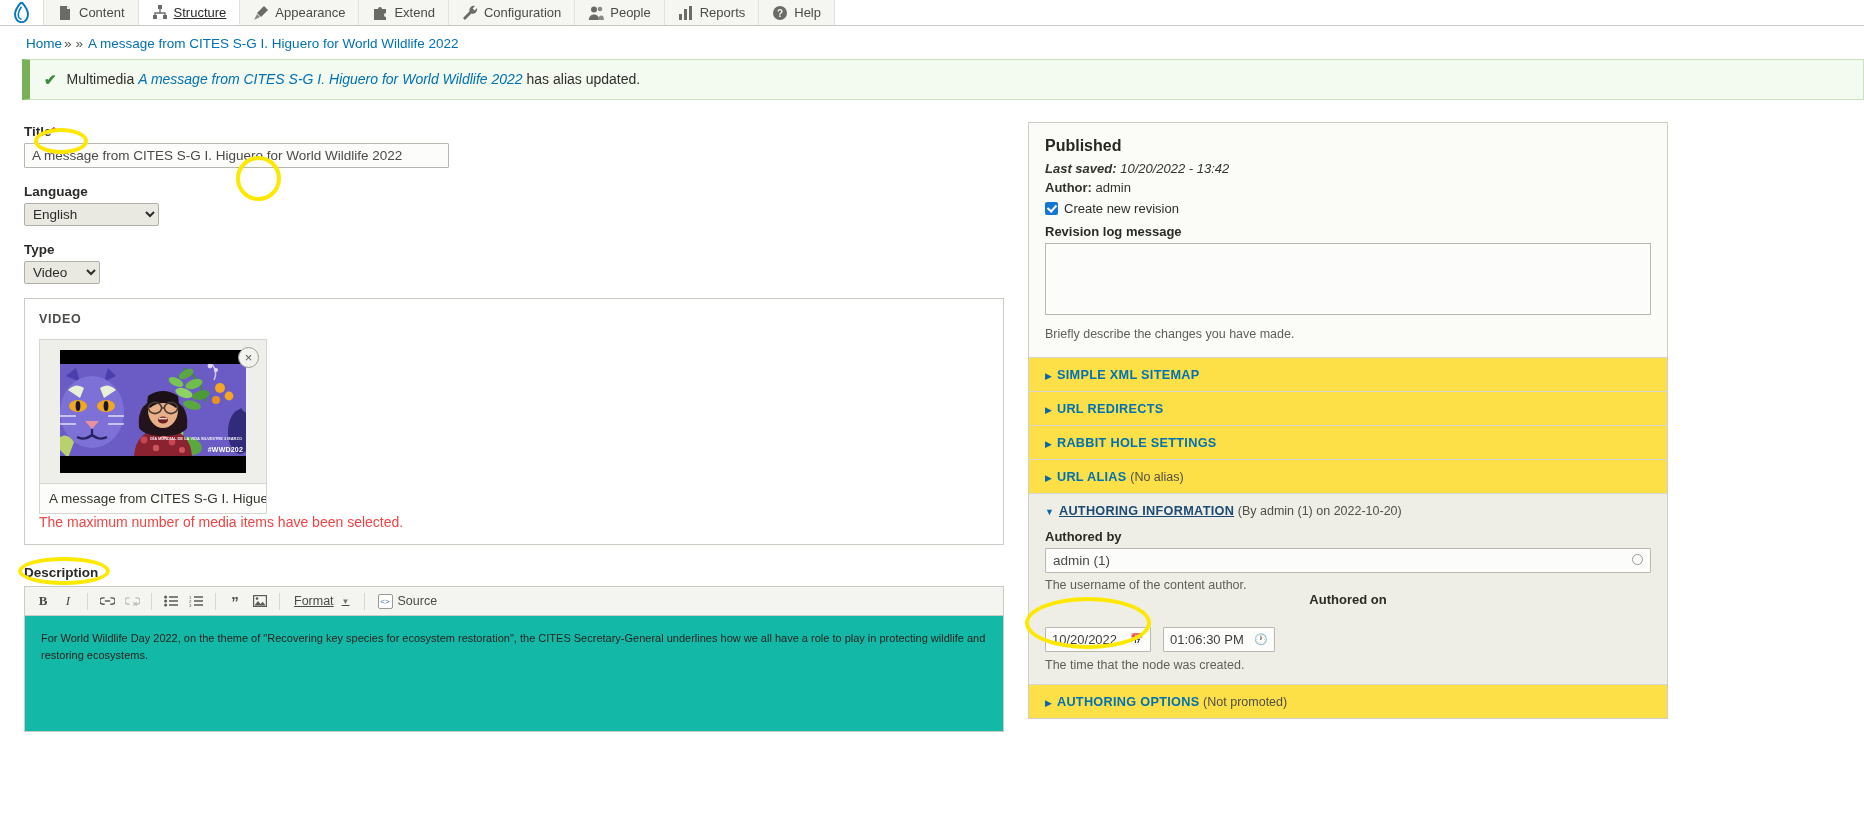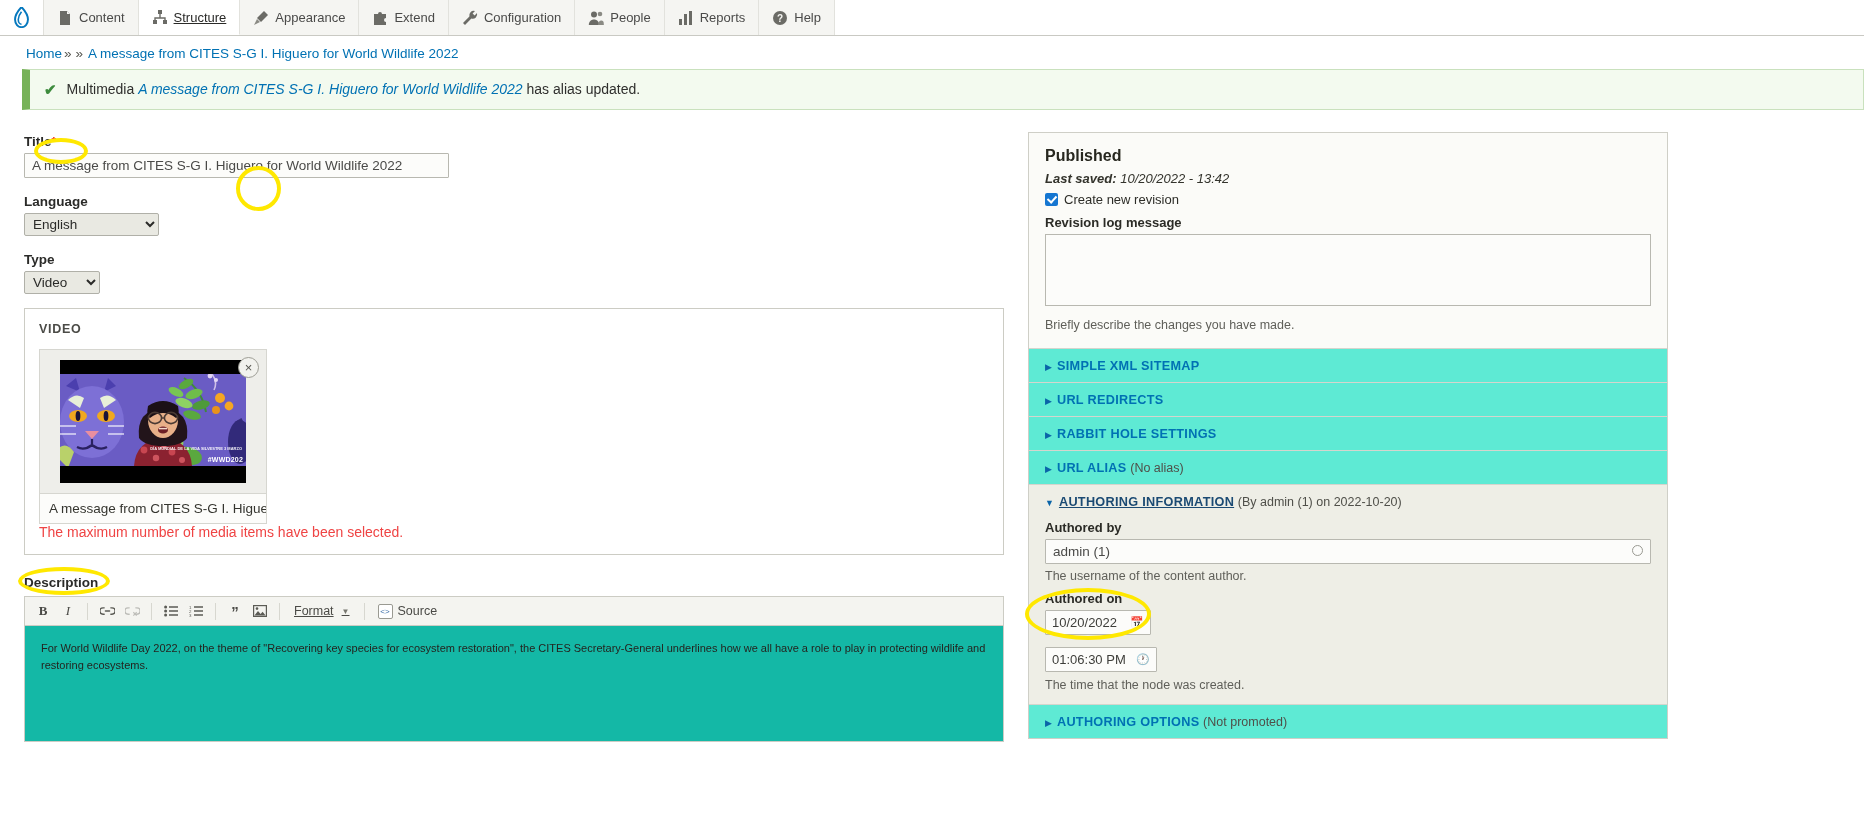--- a/index.html
+++ b/index.html
@@ -6,21 +6,21 @@
   html, body {
     margin: 0; padding: 0;
     width: 1864px; height: 839px;
     background: #ffffff;
     font-family: "Liberation Sans", sans-serif;
     overflow: hidden;
   }
 
   
   .toolbar {
-    height: 36px;
+    height: 26px;
     background: #f5f5f2;
     border-bottom: 1px solid #c9c9c3;
     display: flex;
     align-items: stretch;
     font-size: 13px;
   }
   .toolbar-logo {
     width: 44px;
     display: flex; align-items: center; justify-content: center;
     background: #fff;
@@ -278,41 +278,41 @@
     font-size: 13px;
     padding: 5px;
   }
   .helptext { font-size: 12.5px; color: #5f5f59; margin-top: 8px; }
 
   .accordion-row {
     border-top: 1px solid #d5d5cd;
     padding: 9px 16px;
     font-size: 13px;
     cursor: pointer;
-    background: #5eead4;
+    background: #fde047;
   }
   .accordion-row.open { background: #eeeee6; }
   .acc-tri { color: #0a64a8; font-size: 9px; margin-right: 5px; }
   .acc-title {
     color: #0071b3;
     font-weight: bold;
     letter-spacing: 0.3px;
     font-size: 12.7px;
   }
   .accordion-row.open .acc-title { text-decoration: underline; color: #1b4a73;}
   .acc-sum { color: #4f4f49; font-size: 12.5px; font-weight: normal; letter-spacing: 0; }
   .acc-body { padding: 2px 16px 12px 16px; background: #eeeee6; }
 
   .autocomplete-wrap { position: relative; width: 100%; }
   .autocomplete-wrap input { width: 100%; padding-right: 24px; }
   .ac-throbber {
     position: absolute; right: 8px; top: 6px;
     width: 11px; height: 11px; border: 1px solid #9a9a92; border-radius: 50%;
   }
-  .daterow { display: flex; gap: 12px; margin-top: 4px; flex-direction: column; }
+  .daterow { display: flex; gap: 12px; margin-top: 20px; }
   .datefield, .timefield {
     position: relative;
     display: flex; align-items: center;
     border: 1px solid #b8b8b0;
     background: #fcfcfa;
     height: 25px;
     padding: 0 6px;
     font-size: 13px;
     color: #3e3e3a;
     border-radius: 1px;
@@ -607,20 +607,24 @@
 
   <div class="col-side">
     <div class="side-panel">
 
       <div class="side-pub">
         <div class="pub-title">Published</div>
         <div class="pub-line">
           <i><b>Last saved:</b>
           <span>10/20/2022 - 13:42</span></i>
         </div>
+        <div class="pub-line">
+          <b>Author:</b>
+          <span>admin</span>
+        </div>
         <div class="cbrow">
           <span class="cb"></span>
           <span class="cb-label">Create new revision</span>
         </div>
         <label class="sublabel">Revision log message</label>
         <textarea class="tarea" style=""></textarea>
         <div class="helptext">Briefly describe the changes you have made.</div>
       </div>
 
       <div class="accordion-row">
@@ -642,21 +646,21 @@
         <span class="acc-sum">(By admin (1) on 2022-10-20)</span>
       </div>
       <div class="acc-body" style="position:relative;">
         <label class="sublabel">Authored by</label>
         <div class="autocomplete-wrap">
           <input class="txtinput" type="text" value="admin (1)" style="">
           <span class="ac-throbber"></span>
         </div>
         <div class="helptext" style="margin-top:5px;">The username of the content author.</div>
 
-        <label class="sublabel" style="margin-top:8px;">Authored on</label>
+        <label class="sublabel" style="margin-top:0;text-align:center;">Authored on</label>
         <div class="daterow">
           <div class="datefield">
             <span>10/20/2022</span>
             <span class="df-ico">📅</span>
           </div>
           <div class="timefield">
             <span>01:06:30 PM</span>
             <span class="df-ico">🕐</span>
           </div>
         </div>

